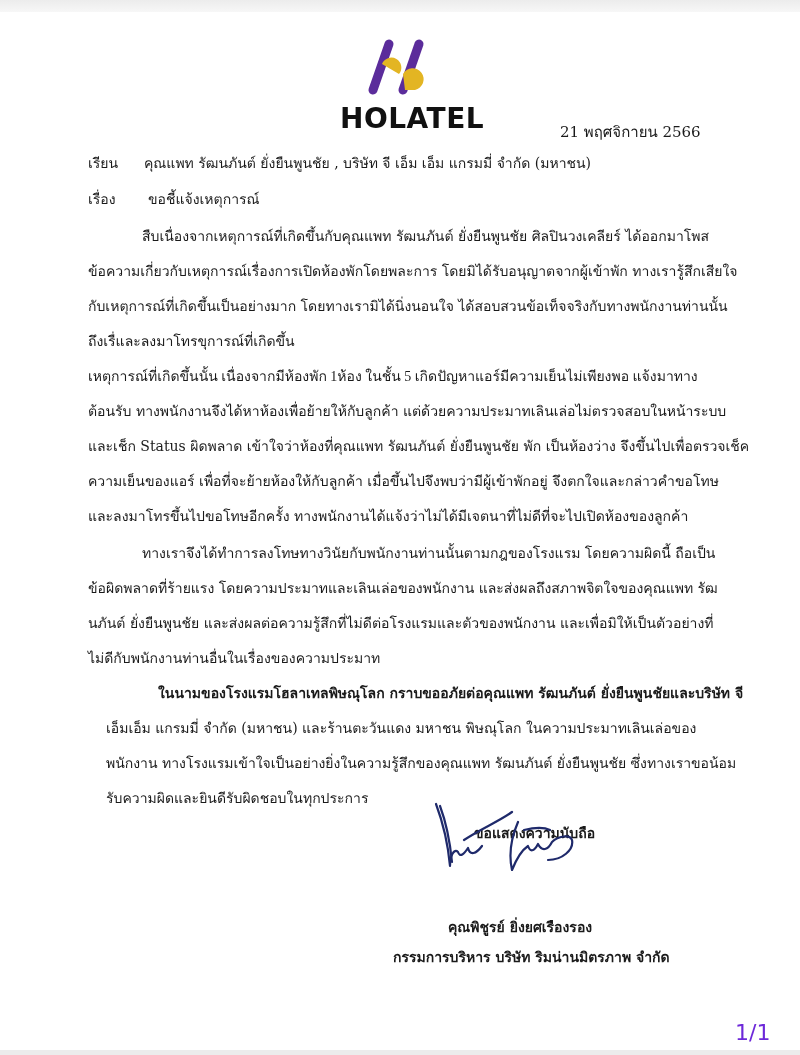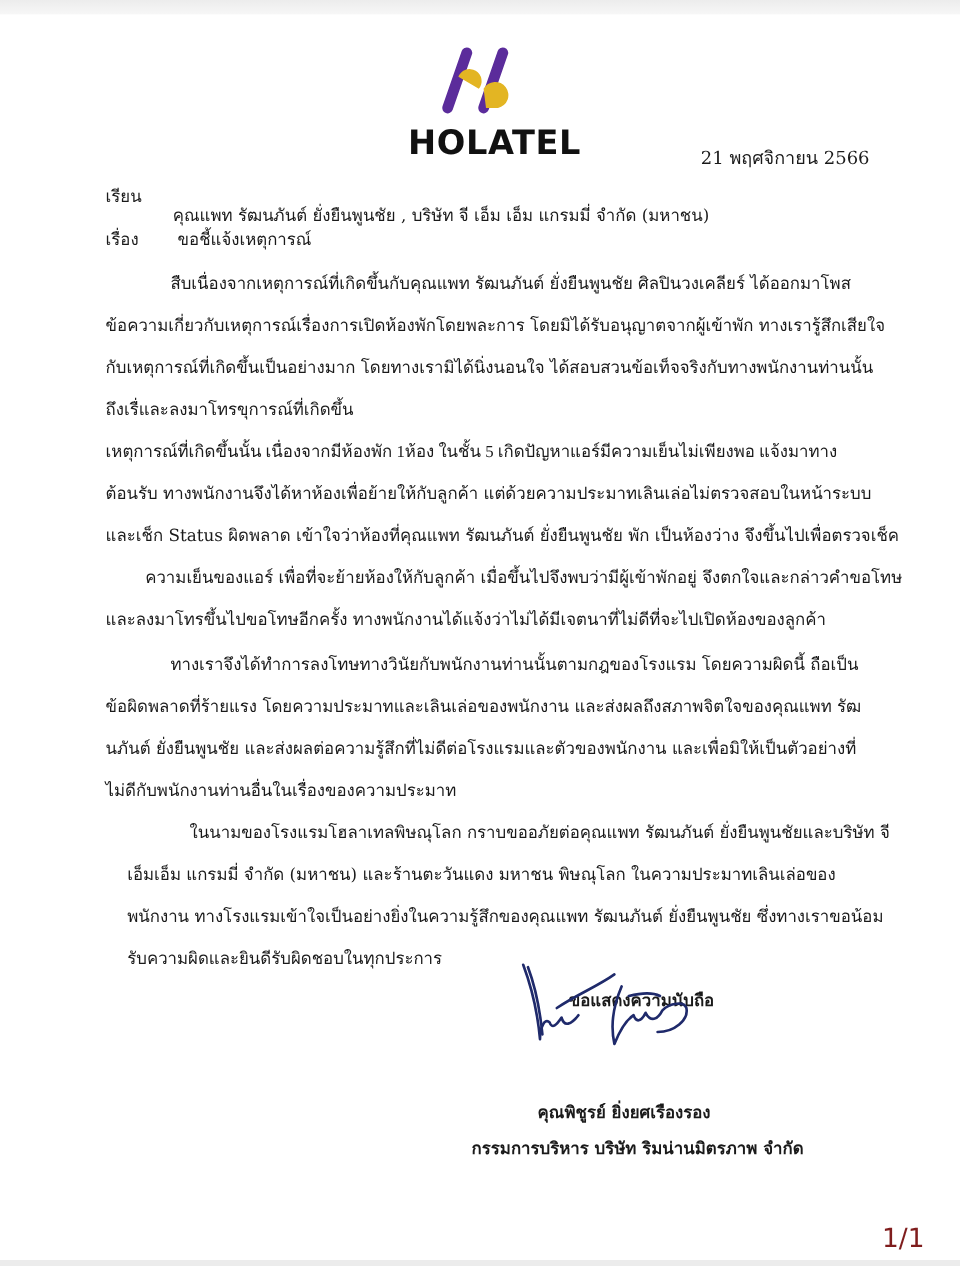--- a/index.html
+++ b/index.html
@@ -10,67 +10,67 @@
     color:#1a1a1a;
   }
   .top-strip { position:absolute; left:0; top:0; width:800px; height:12px;
     background:linear-gradient(#ececec,#f7f7f7); }
   .bottom-strip { position:absolute; left:0; bottom:0; width:800px; height:5px; background:#ececec; }
   .logo { position:absolute; left:340px; top:38px; width:120px; height:92px; }
   .logo svg { position:absolute; left:25px; top:0; }
   .logo-text { position:absolute; left:0; top:64px; width:120px; text-align:center;
     font-family:"DejaVu Sans","Liberation Sans",sans-serif; font-weight:bold;
     font-size:28px; letter-spacing:0.5px; color:#111; }
-  .date { position:absolute; left:584px; top:120px; font-size:15px; }
+  .date { position:absolute; left:560px; top:120px; font-size:15px; }
   .line { position:absolute; font-size:14px; white-space:nowrap; }
   .label { position:absolute; font-size:14px; }
   .closing { position:absolute; font-size:14px; font-weight:bold;
     font-family:"DejaVu Sans","Liberation Sans",sans-serif; white-space:nowrap; }
   .signature { position:absolute; left:432px; top:800px; }
   .page-num { position:absolute; left:735px; top:1020px; font-size:22px;
-    font-family:"DejaVu Sans","Liberation Sans",sans-serif; color:#7f1d1d; }
+    font-family:"DejaVu Sans","Liberation Sans",sans-serif; color:#6d28d9; }
 </style>
 </head>
 <body>
 
 <div class="top-strip"></div>
 
 <div class="logo">
   <svg width="70" height="64" viewBox="0 0 70 64">
     <line x1="24" y1="6" x2="8" y2="52" stroke="#5b2c9b" stroke-width="9" stroke-linecap="round"></line>
     <line x1="54" y1="6" x2="38" y2="52" stroke="#5b2c9b" stroke-width="9" stroke-linecap="round"></line>
     <path d="M17 26 A10 10 0 1 1 34 36 Z" fill="#e3b523"></path>
     <path d="M38 36 A11 11 0 1 1 50 52 L40 52 Z" fill="#e3b523"></path>
   </svg>
   <div class="logo-text">HOLATEL</div>
 </div>
 
 <div class="date">21 พฤศจิกายน 2566</div>
 
 <div class="label" style="left:88px; top:152px;">เรียน</div>
-<div class="line" style="left:144px; top:168px;">คุณแพท  รัฒนภันต์ ยั่งยืนพูนชัย , บริษัท จี เอ็ม เอ็ม แกรมมี่ จำกัด (มหาชน)</div>
+<div class="line" style="left:144px; top:152px;">คุณแพท  รัฒนภันต์ ยั่งยืนพูนชัย , บริษัท จี เอ็ม เอ็ม แกรมมี่ จำกัด (มหาชน)</div>
 
 <div class="label" style="left:88px; top:188px;">เรื่อง</div>
 <div class="line" style="left:148px; top:188px;text-align:center;">ขอชี้แจ้งเหตุการณ์</div>
 
 <div>
   <div class="line" style="left:142px; top:225px;">สืบเนื่องจากเหตุการณ์ที่เกิดขึ้นกับคุณแพท  รัฒนภันต์ ยั่งยืนพูนชัย ศิลปินวงเคลียร์ ได้ออกมาโพส</div>
   <div class="line" style="left:88px; top:260px;">ข้อความเกี่ยวกับเหตุการณ์เรื่องการเปิดห้องพักโดยพละการ  โดยมิได้รับอนุญาตจากผู้เข้าพัก ทางเรารู้สึกเสียใจ</div>
   <div class="line" style="left:88px; top:295px;">กับเหตุการณ์ที่เกิดขึ้นเป็นอย่างมาก โดยทางเรามิได้นิ่งนอนใจ ได้สอบสวนข้อเท็จจริงกับทางพนักงานท่านนั้น</div>
   <div class="line" style="left:88px; top:330px;">ถึงเรื่และลงมาโทรขุการณ์ที่เกิดขึ้น</div>
   <div class="line" style="left:88px; top:365px;font-family:Liberation Serif, serif;">เหตุการณ์ที่เกิดขึ้นนั้น เนื่องจากมีห้องพัก  1ห้อง ในชั้น 5 เกิดปัญหาแอร์มีความเย็นไม่เพียงพอ แจ้งมาทาง</div>
   <div class="line" style="left:88px; top:400px;">ต้อนรับ ทางพนักงานจึงได้หาห้องเพื่อย้ายให้กับลูกค้า แต่ด้วยความประมาทเลินเล่อไม่ตรวจสอบในหน้าระบบ</div>
   <div class="line" style="left:88px; top:435px;">และเช็ก Status ผิดพลาด เข้าใจว่าห้องที่คุณแพท รัฒนภันต์ ยั่งยืนพูนชัย พัก เป็นห้องว่าง จึงขึ้นไปเพื่อตรวจเช็ค</div>
-  <div class="line" style="left:88px; top:470px;margin-left:33px;">ความเย็นของแอร์ เพื่อที่จะย้ายห้องให้กับลูกค้า เมื่อขึ้นไปจึงพบว่ามีผู้เข้าพักอยู่ จึงตกใจและกล่าวคำขอโทษ</div>
+  <div class="line" style="left:88px; top:470px;">ความเย็นของแอร์ เพื่อที่จะย้ายห้องให้กับลูกค้า เมื่อขึ้นไปจึงพบว่ามีผู้เข้าพักอยู่ จึงตกใจและกล่าวคำขอโทษ</div>
   <div class="line" style="left:88px; top:505px;">และลงมาโทรขึ้นไปขอโทษอีกครั้ง  ทางพนักงานได้แจ้งว่าไม่ได้มีเจตนาที่ไม่ดีที่จะไปเปิดห้องของลูกค้า</div>
   <div class="line" style="left:142px; top:542px;">ทางเราจึงได้ทำการลงโทษทางวินัยกับพนักงานท่านนั้นตามกฎของโรงแรม โดยความผิดนี้ ถือเป็น</div>
   <div class="line" style="left:88px; top:577px;">ข้อผิดพลาดที่ร้ายแรง โดยความประมาทและเลินเล่อของพนักงาน และส่งผลถึงสภาพจิตใจของคุณแพท  รัฒ</div>
   <div class="line" style="left:88px; top:612px;">นภันต์ ยั่งยืนพูนชัย และส่งผลต่อความรู้สึกที่ไม่ดีต่อโรงแรมและตัวของพนักงาน  และเพื่อมิให้เป็นตัวอย่างที่</div>
   <div class="line" style="left:88px; top:647px;">ไม่ดีกับพนักงานท่านอื่นในเรื่องของความประมาท</div>
-  <div class="line" style="left:158px; top:682px;">ในนามของโรงแรมโฮลาเทลพิษณุโลก กราบขออภัยต่อคุณแพท รัฒนภันต์ ยั่งยืนพูนชัยและบริษัท จี</div>
+  <div class="line" style="left:158px; top:682px;font-weight:bold;">ในนามของโรงแรมโฮลาเทลพิษณุโลก กราบขออภัยต่อคุณแพท รัฒนภันต์ ยั่งยืนพูนชัยและบริษัท จี</div>
   <div class="line" style="left:106px; top:717px;">เอ็มเอ็ม แกรมมี่ จำกัด (มหาชน) และร้านตะวันแดง มหาชน พิษณุโลก ในความประมาทเลินเล่อของ</div>
   <div class="line" style="left:106px; top:752px;">พนักงาน ทางโรงแรมเข้าใจเป็นอย่างยิ่งในความรู้สึกของคุณแพท รัฒนภันต์ ยั่งยืนพูนชัย ซึ่งทางเราขอน้อม</div>
   <div class="line" style="left:106px; top:787px;">รับความผิดและยินดีรับผิดชอบในทุกประการ</div>
 </div>
 
 <div class="closing" style="left:474px; top:822px;">ขอแสดงความนับถือ</div>
 
 <div class="signature">
   <svg width="170" height="75" viewBox="0 0 170 75">
     <g fill="none" stroke="#1f2a6b" stroke-width="2.2" stroke-linecap="round" stroke-linejoin="round">

